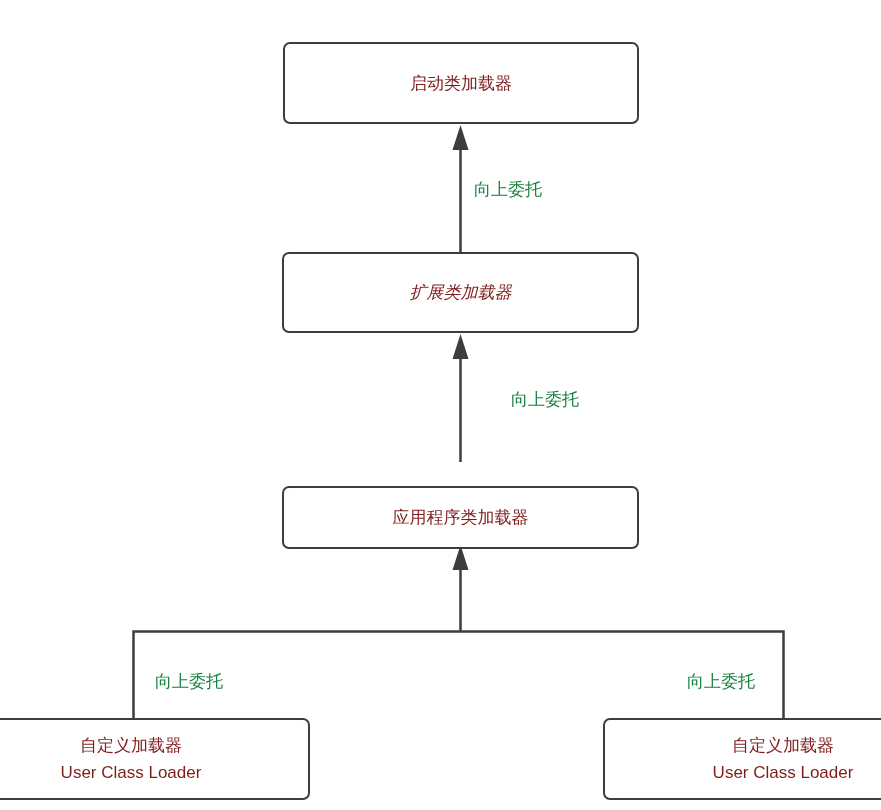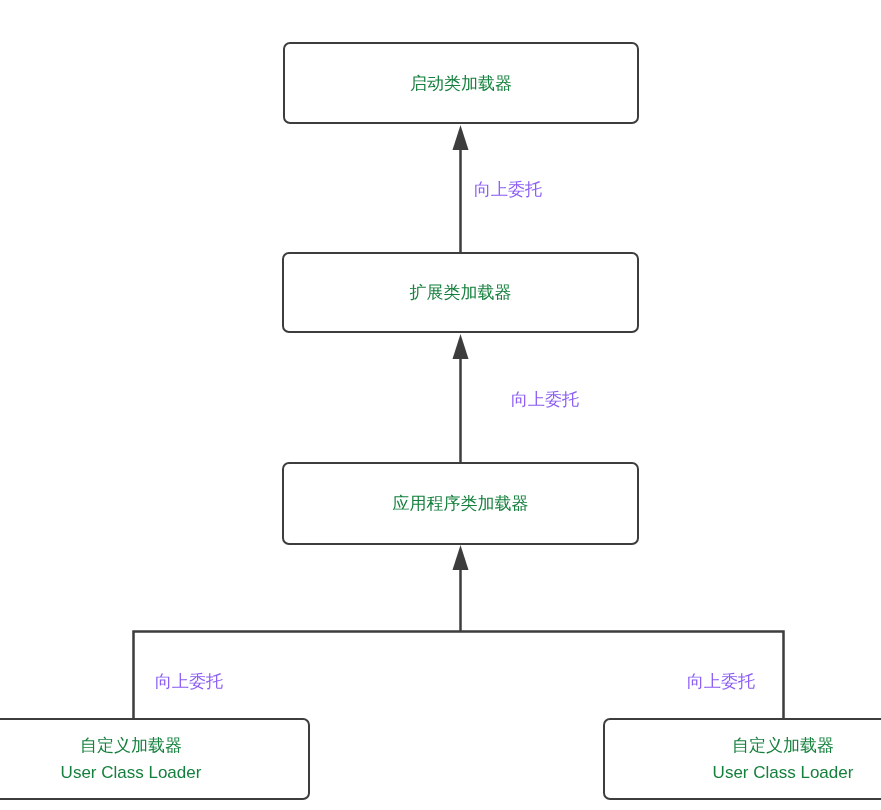--- a/index.html
+++ b/index.html
@@ -22,32 +22,32 @@
   .node {
     position: absolute;
     background: #ffffff;
     border: 2px solid #3d3d3d;
     border-radius: 7px;
     display: flex;
     flex-direction: column;
     align-items: center;
     justify-content: center;
     text-align: center;
-    color: #15803d;
+    color: #7f1d1d;
     font-size: 17px;
     line-height: 27px;
   }
   .node-bootstrap   { left: 283px;  top: 42px;  width: 356px; height: 82px; }
-  .node-extension   { left: 282px;  top: 252px; width: 357px; height: 81px; }
-  .node-application { left: 282px;  top: 462px; width: 357px; height: 83px; }
+  .node-extension   { left: 282px;  top: 252px; width: 357px; height: 81px; font-style: italic; }
+  .node-application { left: 282px;  top: 486px; width: 357px; height: 63px; }
   .node-user-left   { left: -48px;  top: 718px; width: 358px; height: 82px; }
   .node-user-right  { left: 603px;  top: 718px; width: 360px; height: 82px; }
   .edge-label {
     position: absolute;
-    color: #8b5cf6;
+    color: #15803d;
     font-size: 17px;
     line-height: 22px;
     white-space: nowrap;
   }
   .edge-label-1 { left: 474px; top: 179px; }
   .edge-label-2 { left: 511px; top: 389px; }
   .edge-label-3 { left: 155px; top: 671px; }
   .edge-label-4 { left: 687px; top: 671px; }
 </style>
 </head>

